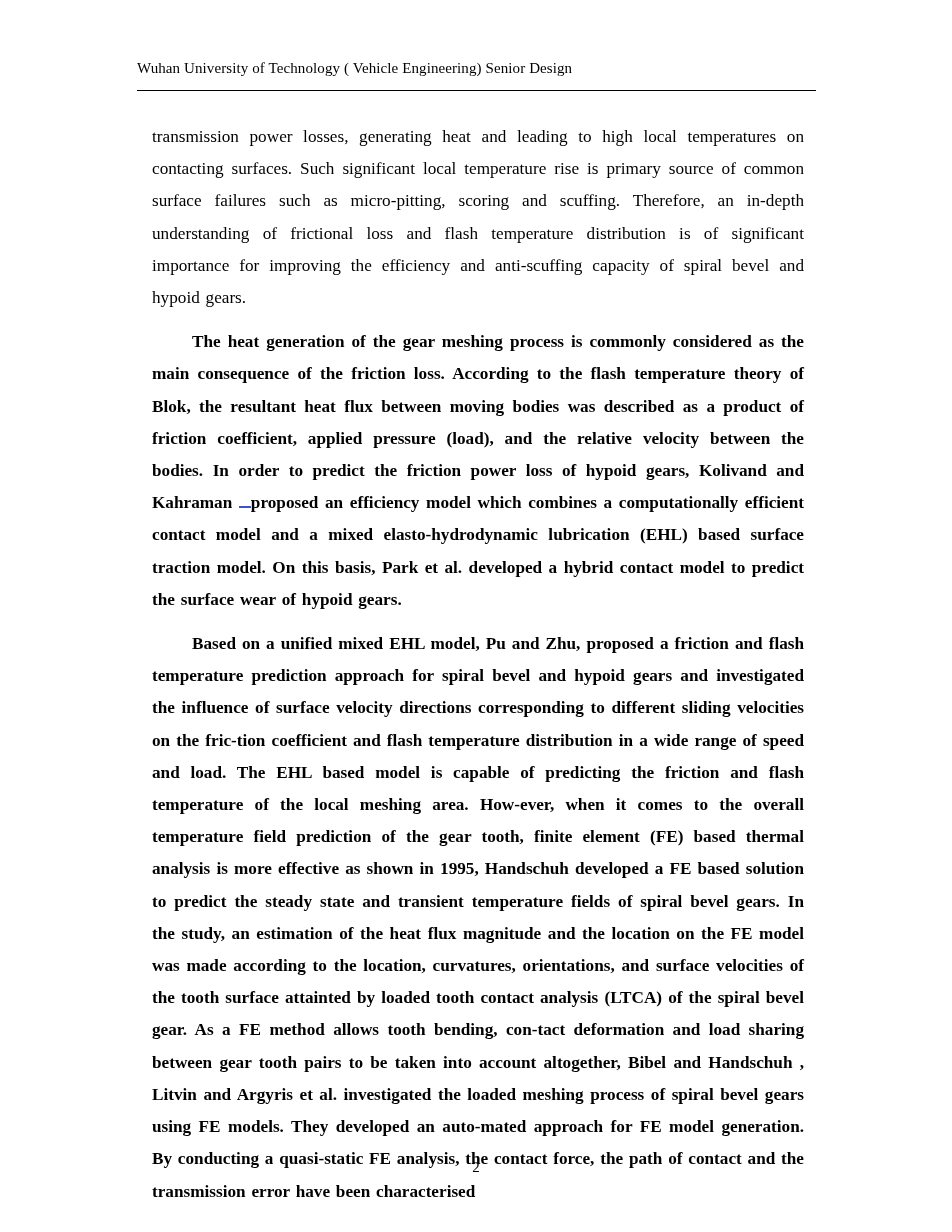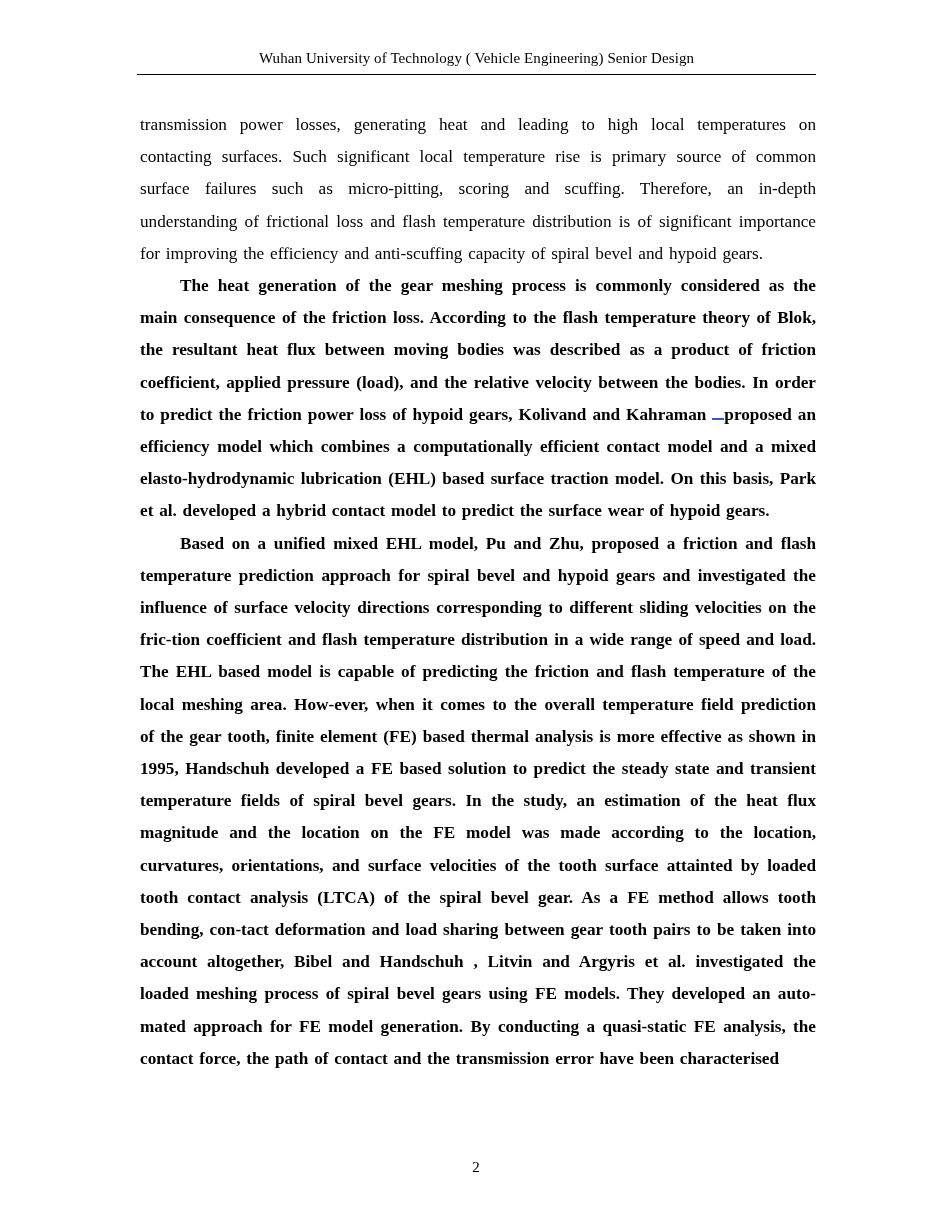--- a/index.html
+++ b/index.html
@@ -14,39 +14,38 @@
   .page {
     position: relative;
     width: 952px;
     height: 1232px;
     background: #ffffff;
     overflow: hidden;
   }
   .header {
     position: absolute;
     left: 137px;
-    top: 50px;
+    top: 60px;
     width: 679px;
     border-bottom: 1px solid #000000;
-    padding-bottom: 7px;
-    text-align: center;
+    padding-bottom: 13px;
   }
   .header-title {
     font-size: 15px;
     letter-spacing: 0.1px;
     color: #000000;
   }
   .content {
     position: absolute;
     left: 140px;
     top: 109px;
     width: 676px;
   }
   p.body-para {
-    margin: 0;
+    margin: 12px;
     font-size: 17.2px;
     line-height: 32.2px;
     text-align: justify;
     text-justify: inter-word;
     word-spacing: 1.5px;
   }
   p.body-para.indent {
     text-indent: 40px;
     font-weight: bold;
   }

